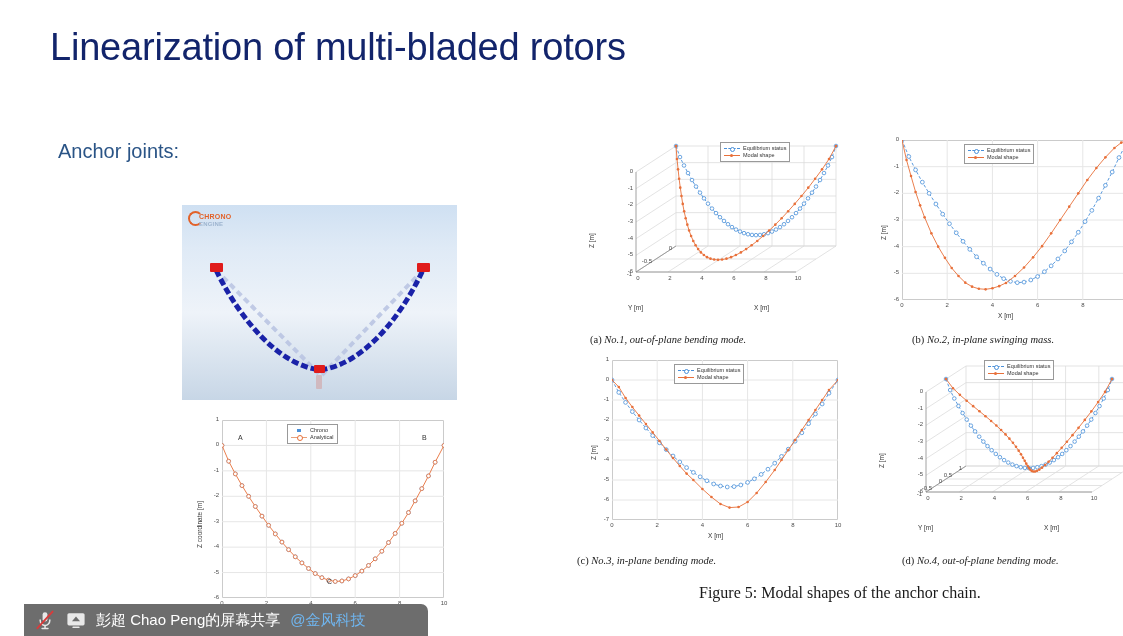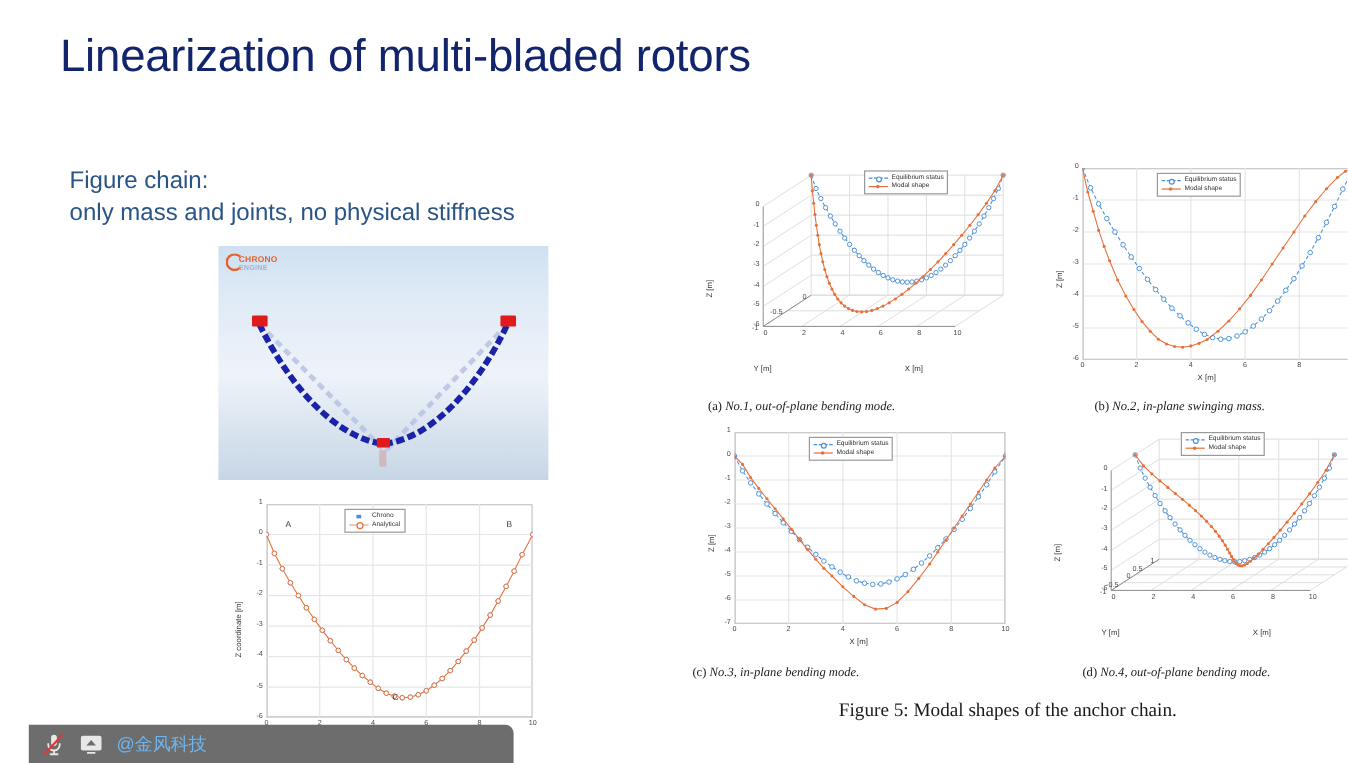--- a/index.html
+++ b/index.html
@@ -117,22 +117,21 @@
     font-family: "Liberation Sans", sans-serif;
   }
   #share-handle { font-size: 15px; color: #6fb5ef; white-space: nowrap; margin-left: 1px; }
 </style>
 </head>
 <body>
 
 <div id="slide">
 
   <div id="title">Linearization of multi-bladed rotors</div>
-  <div id="body-line1">Figure chain:</div>
-  <div id="body-line2">only mass and joints, no physical stiffness</div>
+  <div id="body-line1">Anchor joints:</div>
 
   <div id="sim">
     <div id="sim-logo">
       <span class="ring"></span>
       <span class="l1">CHRONO</span>
       <span class="l2">ENGINE</span>
     </div>
     <svg width="275" height="195" style="position:absolute;left:0;top:0">
 
       <g stroke="#b8c3e2" stroke-width="4" stroke-linecap="butt" stroke-dasharray="6 4" fill="none" opacity="0.85">
@@ -843,16 +842,17 @@
         <line x1="3.4" y1="19.2" x2="18.6" y2="2.6" stroke="#d93b3b" stroke-width="1.9" stroke-linecap="round"></line>
       </svg>
     </span>
     <span class="ic">
       <svg width="22" height="22" viewBox="0 0 22 22">
         <rect x="2.4" y="4.2" width="17.2" height="12.2" rx="1.6" fill="#e8e8e8"></rect>
         <rect x="7.4" y="17.6" width="7.2" height="1.5" rx="0.7" fill="#e8e8e8"></rect>
         <path d="M11 7.6 L15 12.2 L7 12.2 Z" fill="#6d6d6d"></path>
       </svg>
     </span>
+    <span id="share-text">彭超 Chao Peng的屏幕共享</span>
     <span id="share-handle">@金风科技</span>
   </div>
 
 </div>
 
 </body></html>

